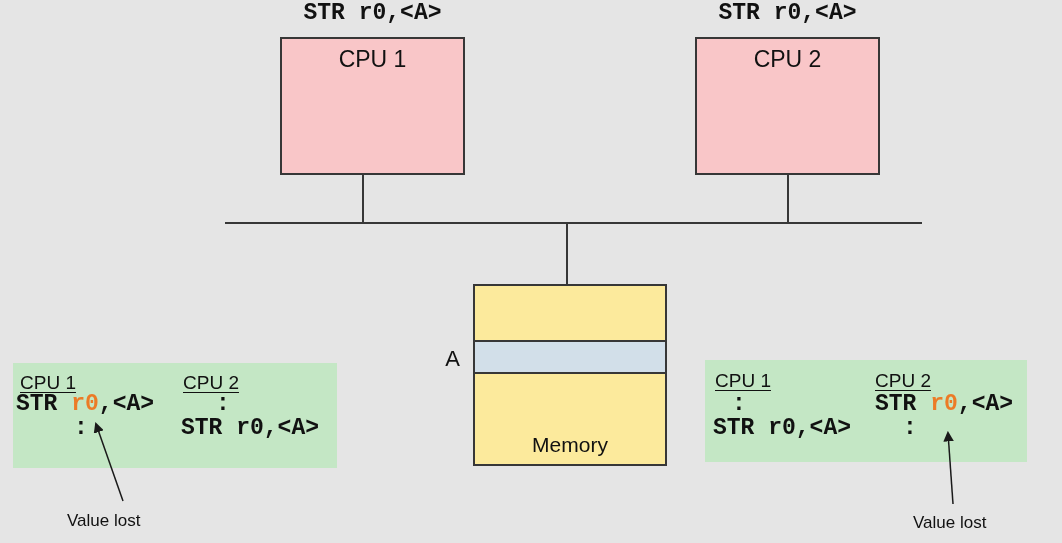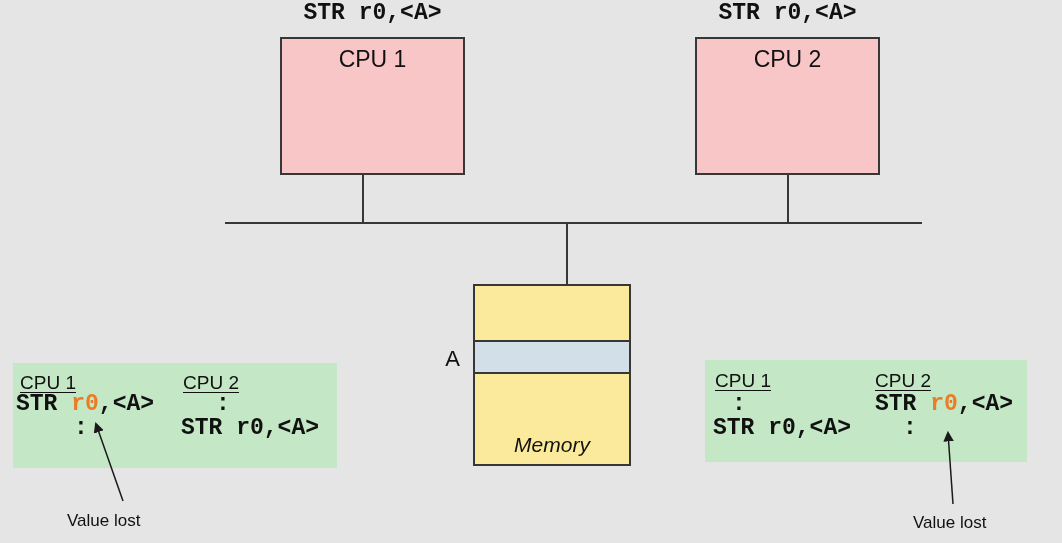--- a/index.html
+++ b/index.html
@@ -41,25 +41,24 @@
     top: 7px; left: 0; right: 0;
     text-align: center;
     font-size: 23px;
     color: #111;
   }
 
   
   .mem-box {
     position: absolute;
     left: 473px; top: 284px;
-    width: 158px; height: 182px;
+    width: 194px; height: 182px;
     background: var(--memory-fill, #fcea9c);
     border: 2px solid var(--line-color, #373737);
     box-sizing: border-box;
-    font-style: italic;
   }
   .mem-band {
     position: absolute;
     left: 0; right: 0;
     top: 54px; height: 30px;
     background: var(--address-band-fill, #d2dfe9);
     border-top: 2px solid var(--line-color, #373737);
     border-bottom: 2px solid var(--line-color, #373737);
   }
   .mem-label {

